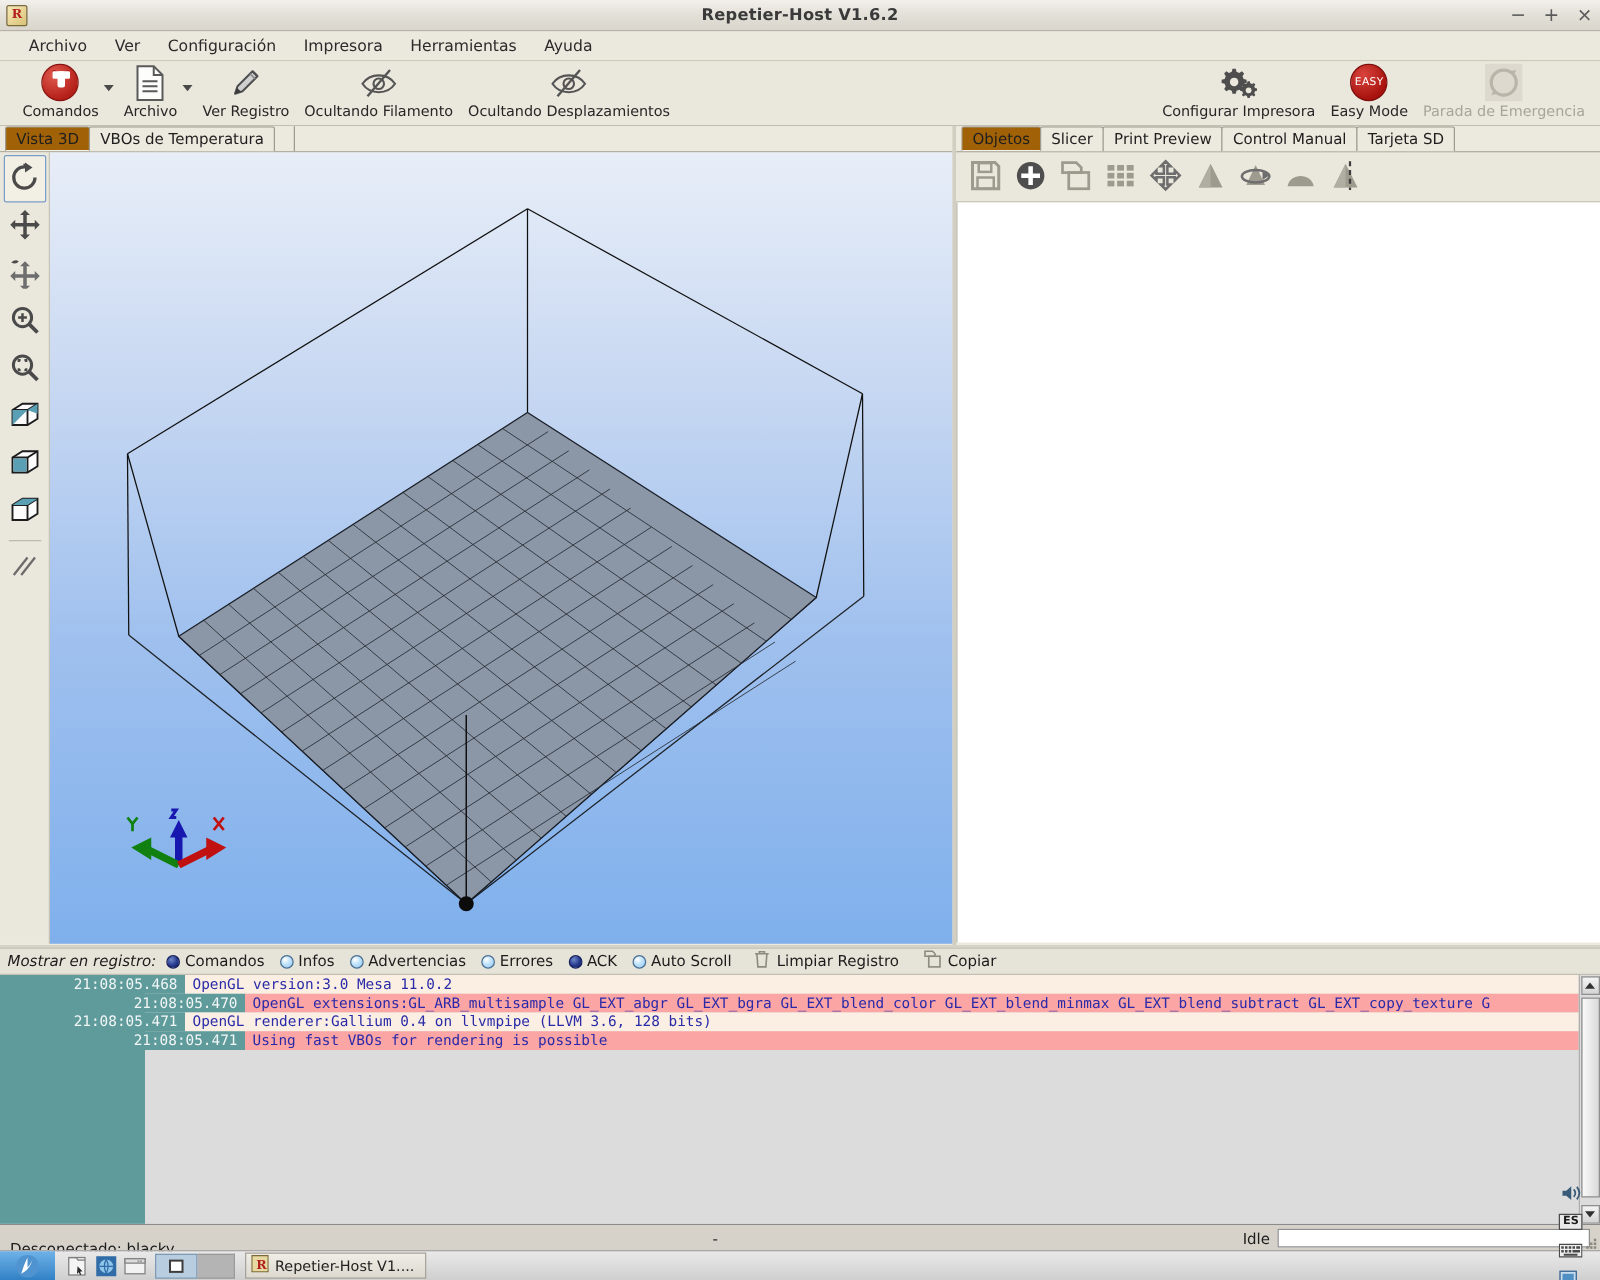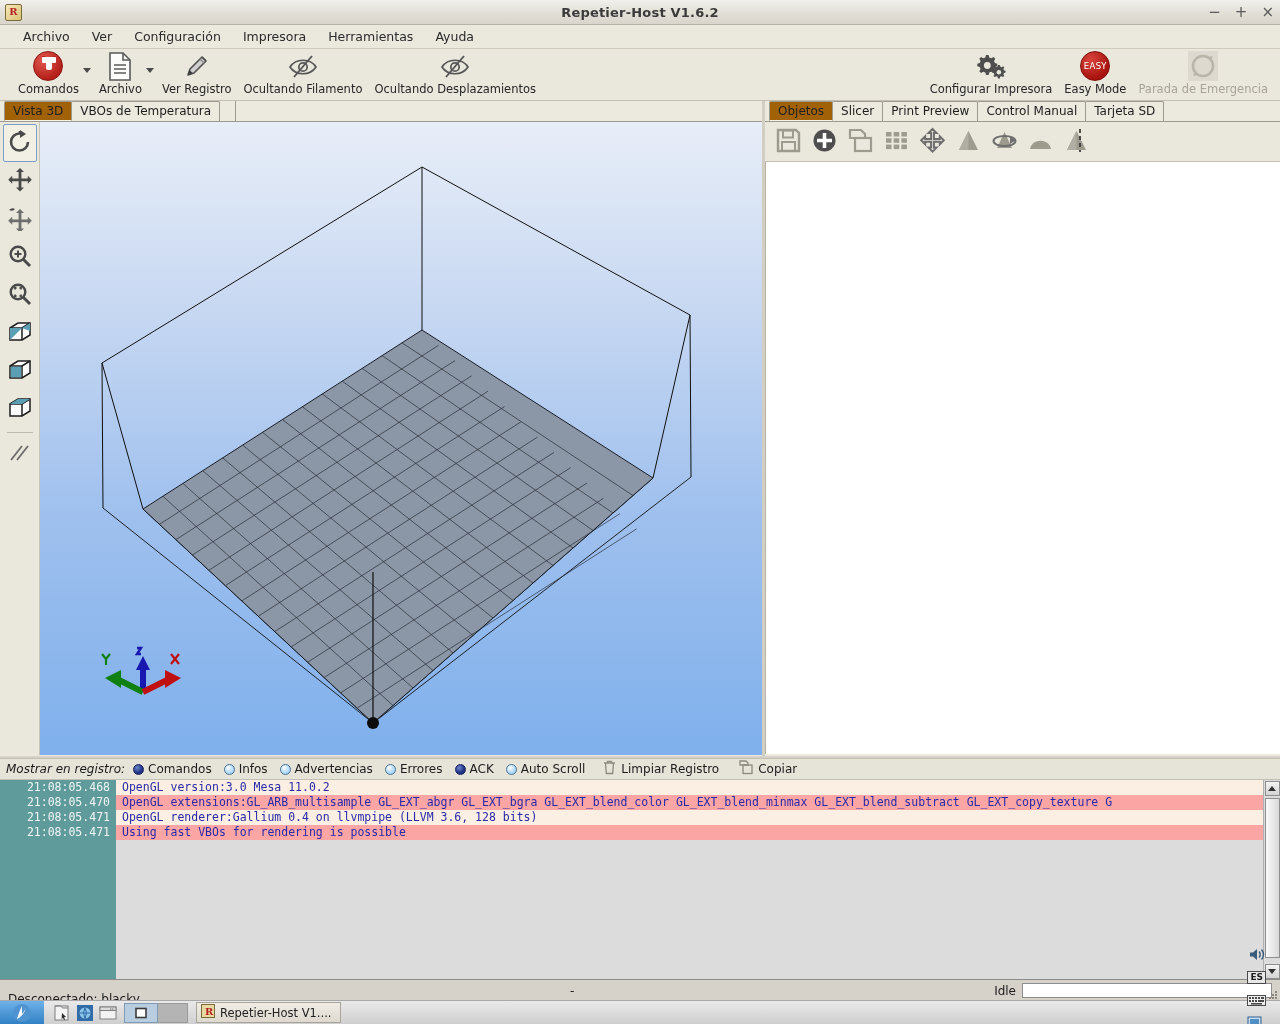--- a/index.html
+++ b/index.html
@@ -181,29 +181,29 @@
   .logbtn { display:flex; align-items:center; gap:5px; margin-left: 6px; margin-right: 14px; cursor: default; }
 
   
   .logarea {
     position: absolute; left: 0; top: 780px; width: 1280px; height: 200px;
     background: #dcdcdc; border-bottom: 1px solid #8b8b8b;
     overflow: hidden;
   }
   .loggutter { position: absolute; left: 0; top: 0; width: 116px; height: 200px; background: #5f9b9b; }
   .logrows { position: absolute; left: 0; top: 0; right: 17px; }
-  .logrow { display: flex; height: 15px; align-items: center; }
+  .logrow { display: flex; height: 15px; align-items: center; padding-left: 32px; }
   .logrow.alt .lt, .logrow.alt .lm { background: #fca5a5; }
   .logrow .lt {
     width: 116px; height: 15px; background: #5f9b9b; color: #f2f6f6;
     font-family: "DejaVu Sans Mono", "Liberation Mono", monospace;
     font-size: 11.5px; text-align: right; padding-right: 6px; line-height: 15px;
     white-space: nowrap; overflow: hidden;
   }
-  .logrow.alt .lt { background: #5f9b9b; }
+  .logrow.alt .lt { background: #5f9b9b; margin-left: 48px; }
   .logrow .lm {
     flex: 1; height: 15px; background: #faefe2; color: #2a2aa8;
     font-family: "DejaVu Sans Mono", "Liberation Mono", monospace;
     font-size: 11.5px; line-height: 15px; padding-left: 6px;
     white-space: nowrap; overflow: hidden;
   }
   .logfill { position:absolute; left:116px; top:60px; right:17px; height:140px; background:#dcdcdc; }
   .logscroll {
     position: absolute; right: 0; top: 0; width: 17px; height: 200px;
     background: #dcdcdc; border-left: 1px solid #b0b0b0;

